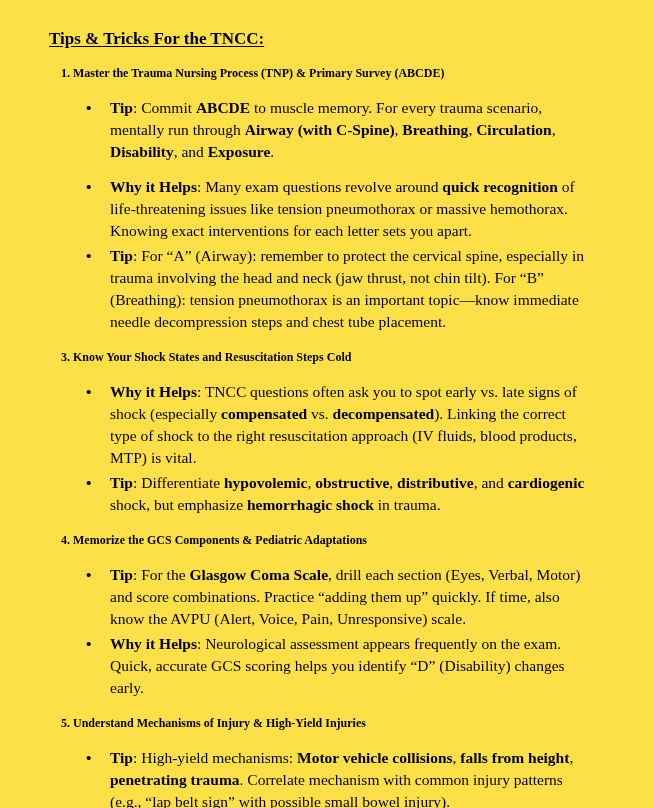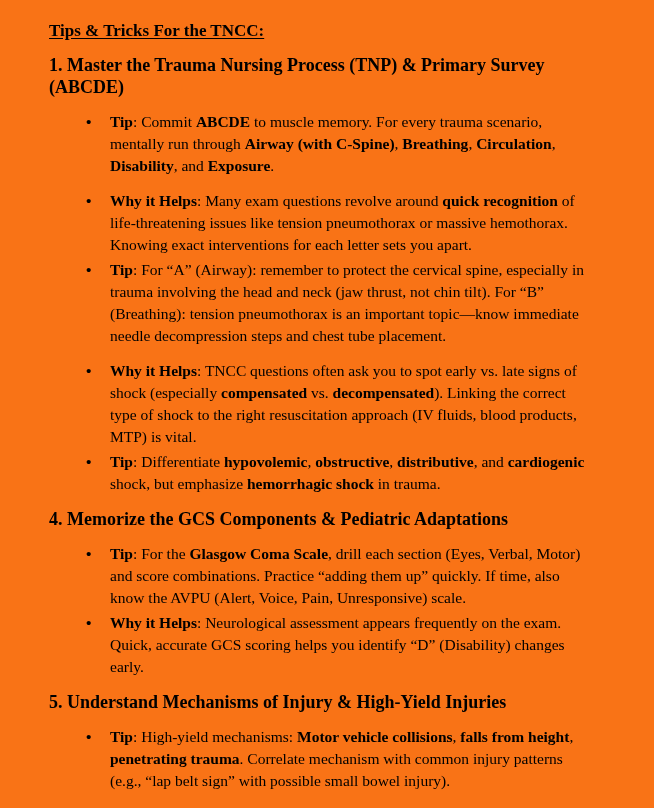--- a/index.html
+++ b/index.html
@@ -9,40 +9,40 @@
   }
   body {
     width: 654px;
     height: 808px;
     overflow: hidden;
   }
   .page {
     box-sizing: border-box;
     width: 654px;
     height: 808px;
-    padding: 20px 46px 0 49px;
+    padding: 28px 46px 0 49px;
     font-family: "Liberation Serif", serif;
     font-size: 15.5px;
     line-height: 22px;
     color: #000000;
-    background: #f97316;
+    background: #fde047;
   }
   h1.doc-title {
     font-size: 17px;
     line-height: 22px;
     font-weight: bold;
     text-decoration: underline;
     text-underline-offset: 2px;
     margin: 0 0 12px 0;
   }
   h2.section-heading {
-    font-size: 18px;
+    font-size: 12px;
     line-height: 22px;
     font-weight: bold;
-    margin: 1px 0 4px 0;
+    margin: 1px 0 4px 12px;
   }
   ul.bullet-list {
     list-style: none;
     margin: 13px;
     padding: 0;
   }
   li.bullet-item {
     position: relative;
     padding-left: 48px;
     margin: 0 0 3px 0;
@@ -68,20 +68,21 @@
           <li class="bullet-item"><strong>Tip</strong><span>: Commit </span><strong>ABCDE</strong><span> to muscle memory. For every trauma scenario, mentally run through </span><strong>Airway (with C-Spine)</strong><span>, </span><strong>Breathing</strong><span>, </span><strong>Circulation</strong><span>, </span><strong>Disability</strong><span>, and </span><strong>Exposure</strong><span>.</span></li>
         </ul>
       </section>
       <section>
         <ul class="bullet-list">
           <li class="bullet-item"><strong>Why it Helps</strong><span>: Many exam questions revolve around </span><strong>quick recognition</strong><span> of life-threatening issues like tension pneumothorax or massive hemothorax. Knowing exact interventions for each letter sets you apart.</span></li>
           <li class="bullet-item"><strong>Tip</strong><span>: For “A” (Airway): remember to protect the cervical spine, especially in trauma involving the head and neck (jaw thrust, not chin tilt). For “B” (Breathing): tension pneumothorax is an important topic—know immediate needle decompression steps and chest tube placement.</span></li>
         </ul>
       </section>
       <section>
+        <h2 class="section-heading">3. Know Your Shock States and Resuscitation Steps Cold</h2>
         <ul class="bullet-list">
           <li class="bullet-item"><strong>Why it Helps</strong><span>: TNCC questions often ask you to spot early vs. late signs of shock (especially </span><strong>compensated</strong><span> vs. </span><strong>decompensated</strong><span>). Linking the correct type of shock to the right resuscitation approach (IV fluids, blood products, MTP) is vital.</span></li>
           <li class="bullet-item"><strong>Tip</strong><span>: Differentiate </span><strong>hypovolemic</strong><span>, </span><strong>obstructive</strong><span>, </span><strong>distributive</strong><span>, and </span><strong>cardiogenic</strong><span> shock, but emphasize </span><strong>hemorrhagic shock</strong><span> in trauma.</span></li>
         </ul>
       </section>
       <section>
         <h2 class="section-heading">4. Memorize the GCS Components &amp; Pediatric Adaptations</h2>
         <ul class="bullet-list">
           <li class="bullet-item"><strong>Tip</strong><span>: For the </span><strong>Glasgow Coma Scale</strong><span>, drill each section (Eyes, Verbal, Motor) and score combinations. Practice “adding them up” quickly. If time, also know the AVPU (Alert, Voice, Pain, Unresponsive) scale.</span></li>
           <li class="bullet-item"><strong>Why it Helps</strong><span>: Neurological assessment appears frequently on the exam. Quick, accurate GCS scoring helps you identify “D” (Disability) changes early.</span></li>

